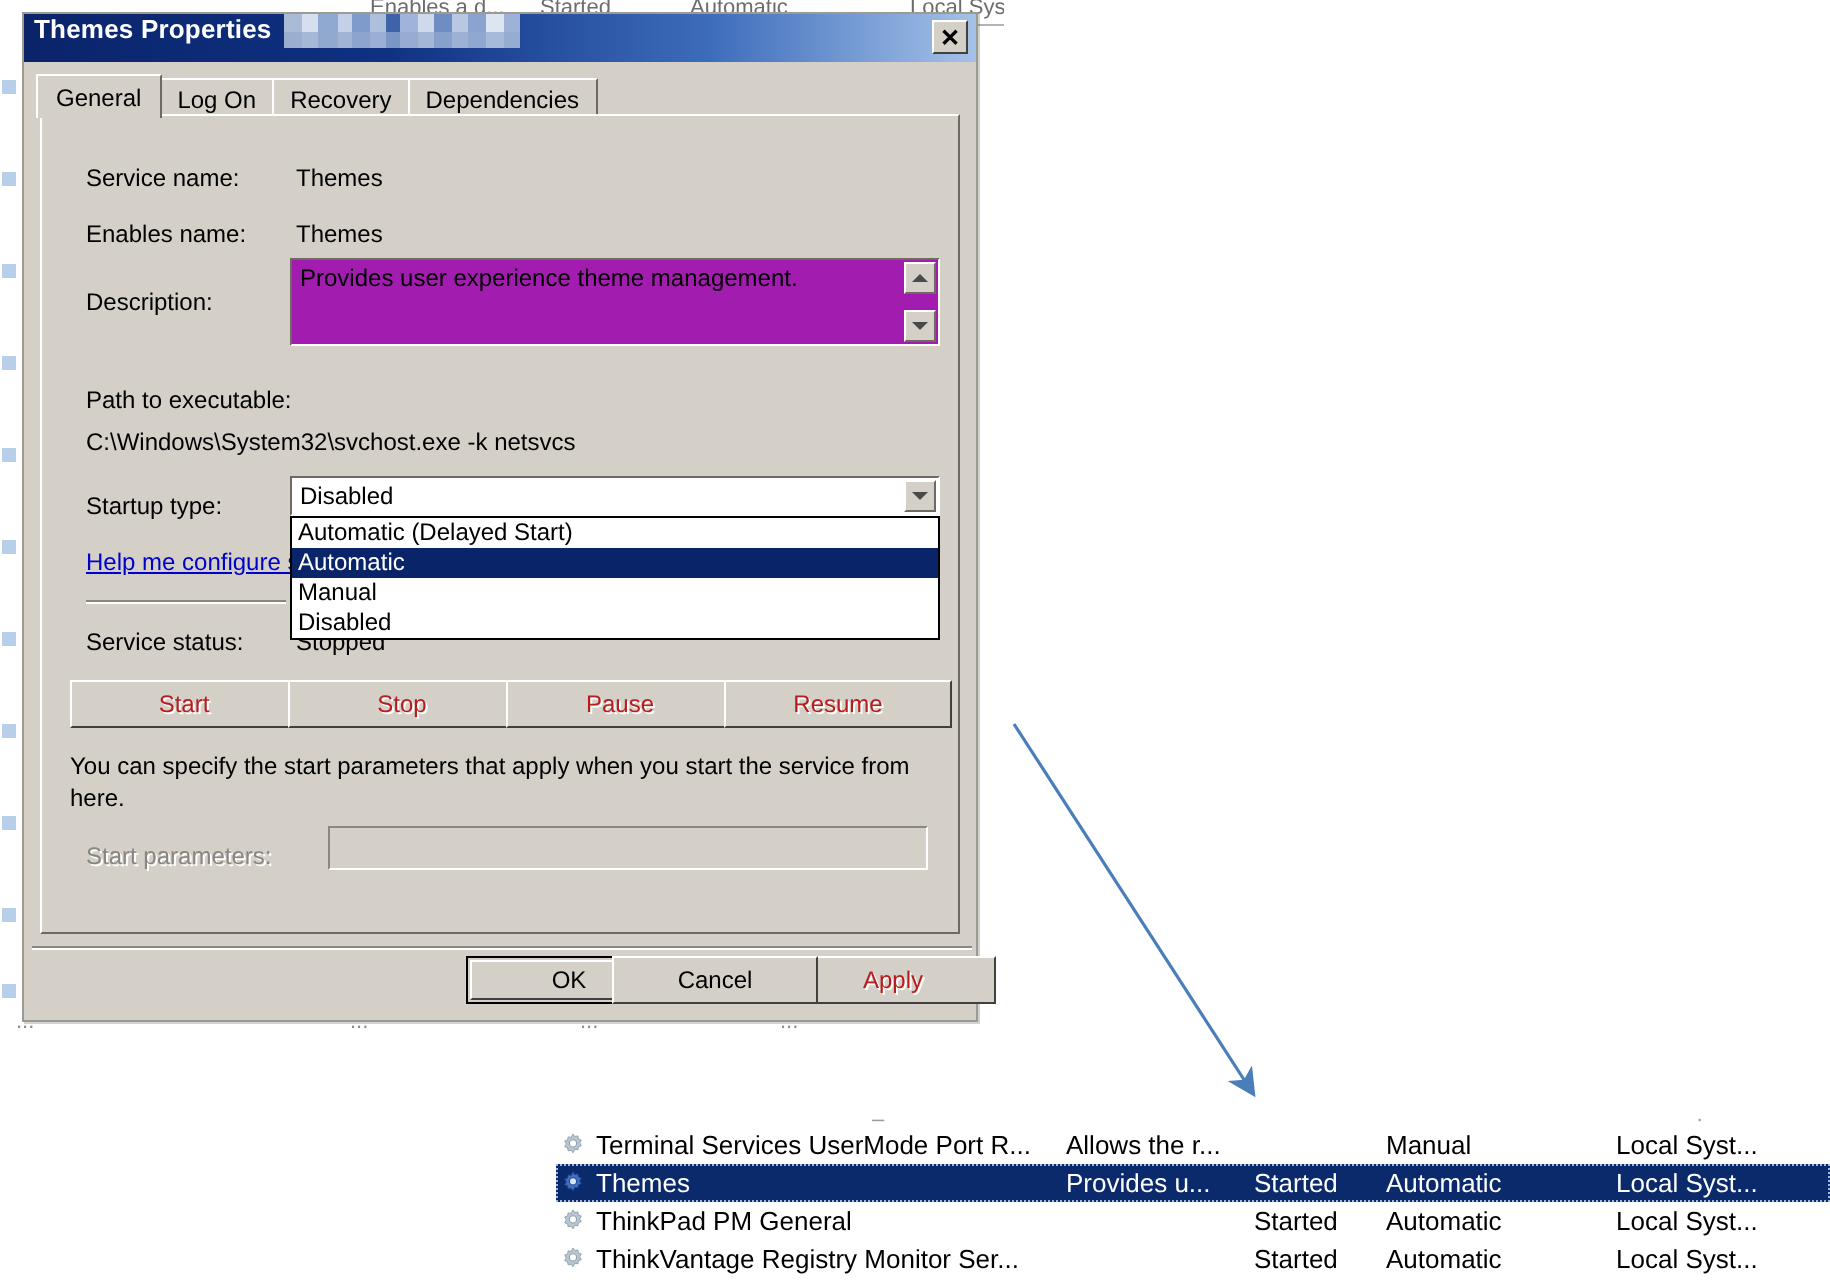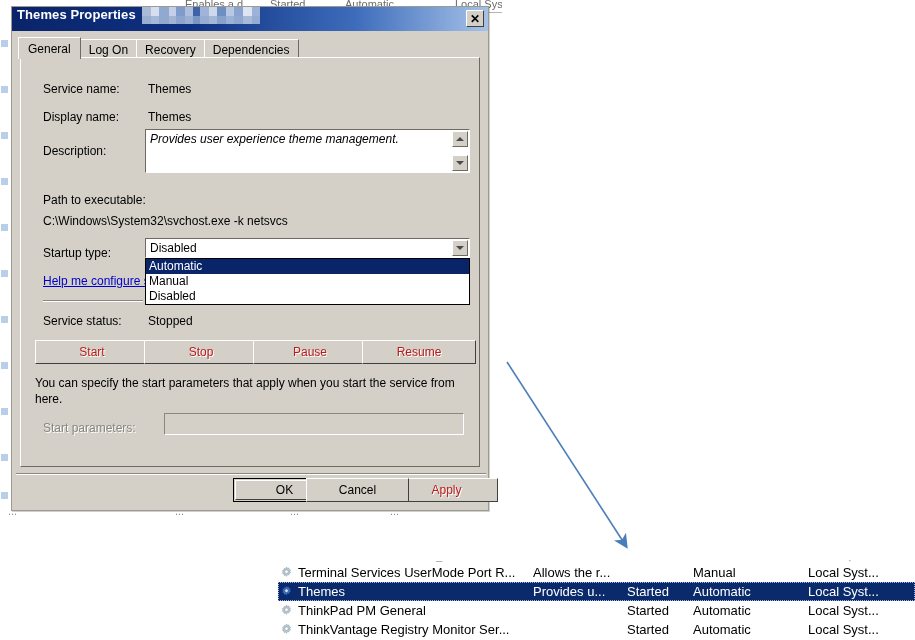--- a/index.html
+++ b/index.html
@@ -186,26 +186,25 @@
   .field-ro {
     position: absolute;
     font-size: 12px;
     color: #000000;
     white-space: nowrap;
   }
 
   
   .descbox {
     position: absolute;
-    background: #ffffff;
+    background: #a21caf;
     border: 1px solid #6e6a62;
     border-right-color: #ffffff;
     border-bottom-color: #ffffff;
     box-sizing: border-box;
-    font-style: italic;
   }
   .descbox .txt {
     position: absolute;
     left: 4px;
     top: 2px;
     font-size: 12px;
     color: #000000;
     white-space: nowrap;
   }
   .sbtn {
@@ -477,21 +476,21 @@
       <div class="tab">Log On</div>
       <div class="tab">Recovery</div>
       <div class="tab">Dependencies</div>
     </div>
 
     <div class="tabpanel">
 
       <span class="lbl" style="left:22px; top:24px;">Service name:</span>
       <span class="field-ro" style="left:127px; top:24px;">Themes</span>
 
-      <span class="lbl" style="left:22px; top:52px;">Display name:</span>
+      <span class="lbl" style="left:22px; top:52px;">Enables name:</span>
       <span class="field-ro" style="left:127px; top:52px;">Themes</span>
 
       <span class="lbl" style="left:22px; top:86px;">Description:</span>
       <div class="descbox" style="left:124px; top:71px; width:325px; height:44px;">
         <span class="txt">Provides user experience theme management.</span>
         <div class="sbtn" style="top:1px;">
             <span class="tri-up"></span>
           </div>
         <div class="sbtn" style="bottom:1px;">
             <span class="tri-dn"></span>
@@ -503,20 +502,21 @@
 
       <span class="lbl" style="left:22px; top:188px;">Startup type:</span>
       <div class="combo" style="left:124px; top:180px; width:325px; height:20px;">
         <span class="val">Disabled</span>
         <div class="combo-arrow">
             <span class="tri-dn"></span>
           </div>
       </div>
 
       <div class="droplist" style="left:124px; top:200px; width:325px;">
+        <div class="dropitem">Automatic (Delayed Start)</div>
         <div class="dropitem sel">Automatic</div>
         <div class="dropitem">Manual</div>
         <div class="dropitem">Disabled</div>
       </div>
 
       <span class="link" style="left:22px; top:216px;">Help me configure s</span>
 
       <div class="hr" style="left:22px; top:242px; width:100px;"></div>
 
       <span class="lbl" style="left:22px; top:256px;">Service status:</span>

